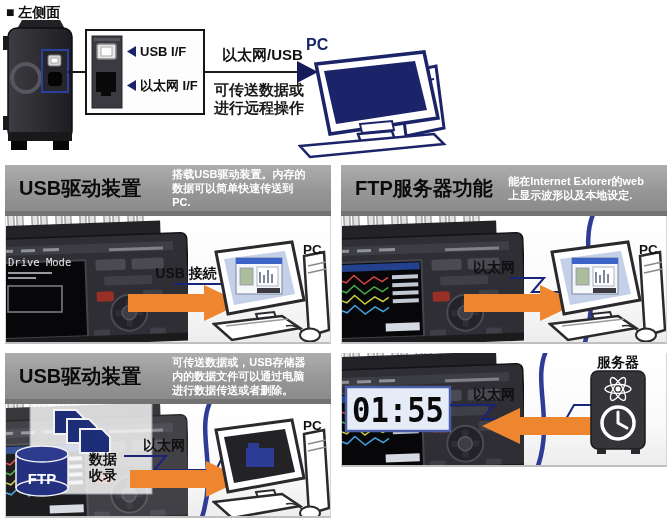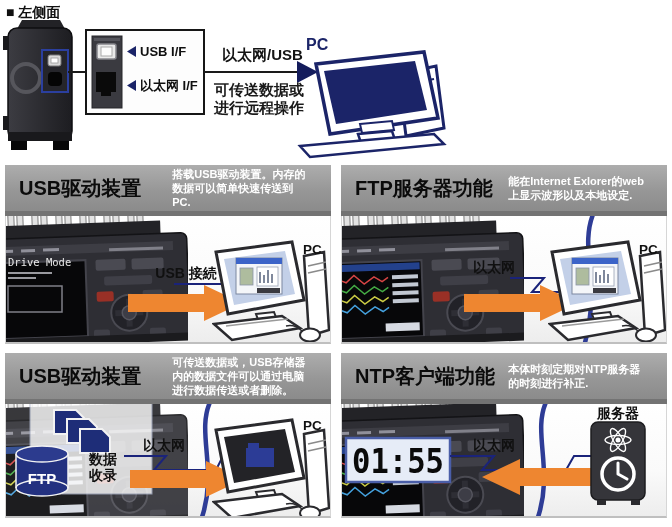--- a/index.html
+++ b/index.html
@@ -279,24 +279,20 @@
         <text x="158" y="46" class="lbl" text-anchor="middle">以太网</text>
         <polyline points="118,52 160,52 148,66 210,66 216,54 226,54" stroke="#1a237a" stroke-width="2" fill="none"></polyline>
         <polygon points="124,66 200,66 200,57 238,75 200,93 200,84 124,84" fill="#ee8630"></polygon>
         <use href="#sym-pc-dark" x="206" y="10" width="118" height="106"></use>
         <text x="297" y="26" class="pc-lbl">PC</text>
       </svg>
     </div>
   </section>
 
   <section class="panel row2">
-    <header class="phead">
-      <h2>NTP客户端功能</h2>
-      <p>本体时刻定期对NTP服务器的时刻进行补正.</p>
-    </header>
     <div class="pbody">
       <svg class="scene" viewBox="0 0 324 112">
         <use href="#sym-device-b" x="-14" y="-12" width="196" height="134"></use>
         <g>
           <rect x="4" y="34" width="104" height="44" fill="#e6ecf7" stroke="#4a5ea8" stroke-width="2.5"></rect>
           <text x="56" y="69" class="clock-txt" text-anchor="middle" textLength="92" lengthAdjust="spacingAndGlyphs">01:55</text>
         </g>
         <path d="M205,-4 C189,28 213,66 195,116" stroke="#2e3c96" stroke-width="4.5" fill="none"></path>
         <text x="152" y="46" class="lbl" text-anchor="middle">以太网</text>
         <polyline points="108,52 152,52 140,66 224,66 232,52 250,52" stroke="#1a237a" stroke-width="2" fill="none"></polyline>

